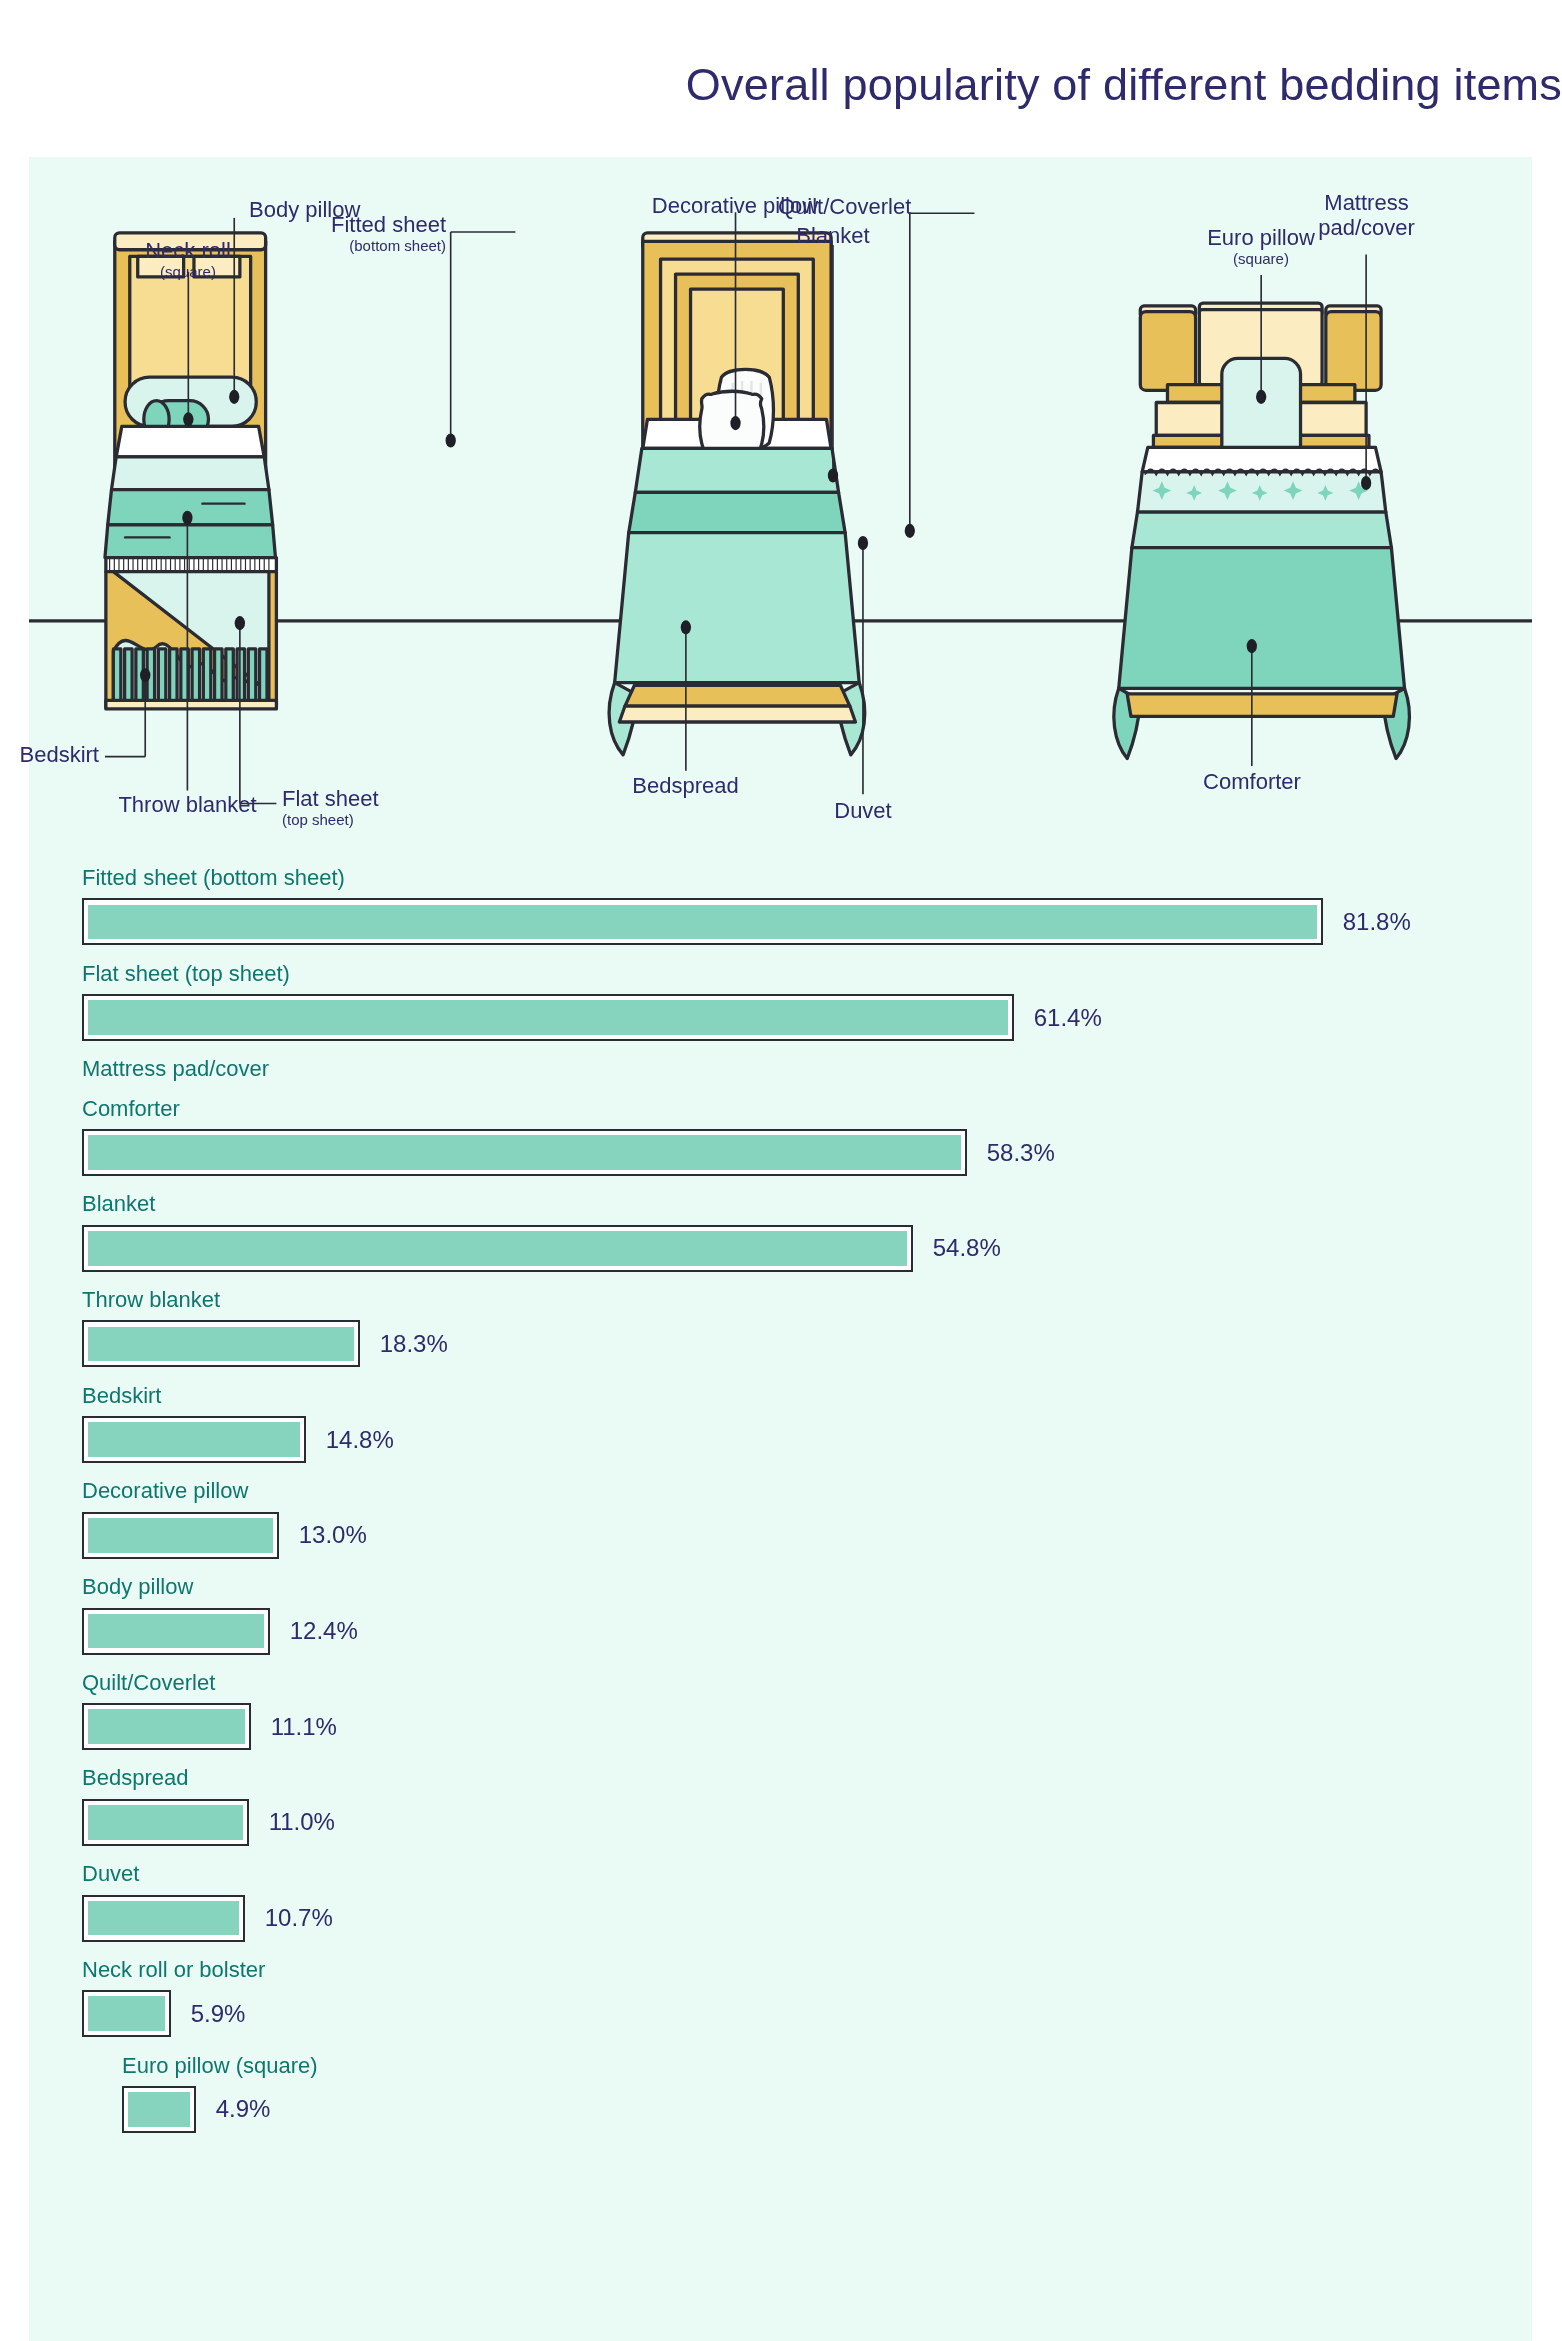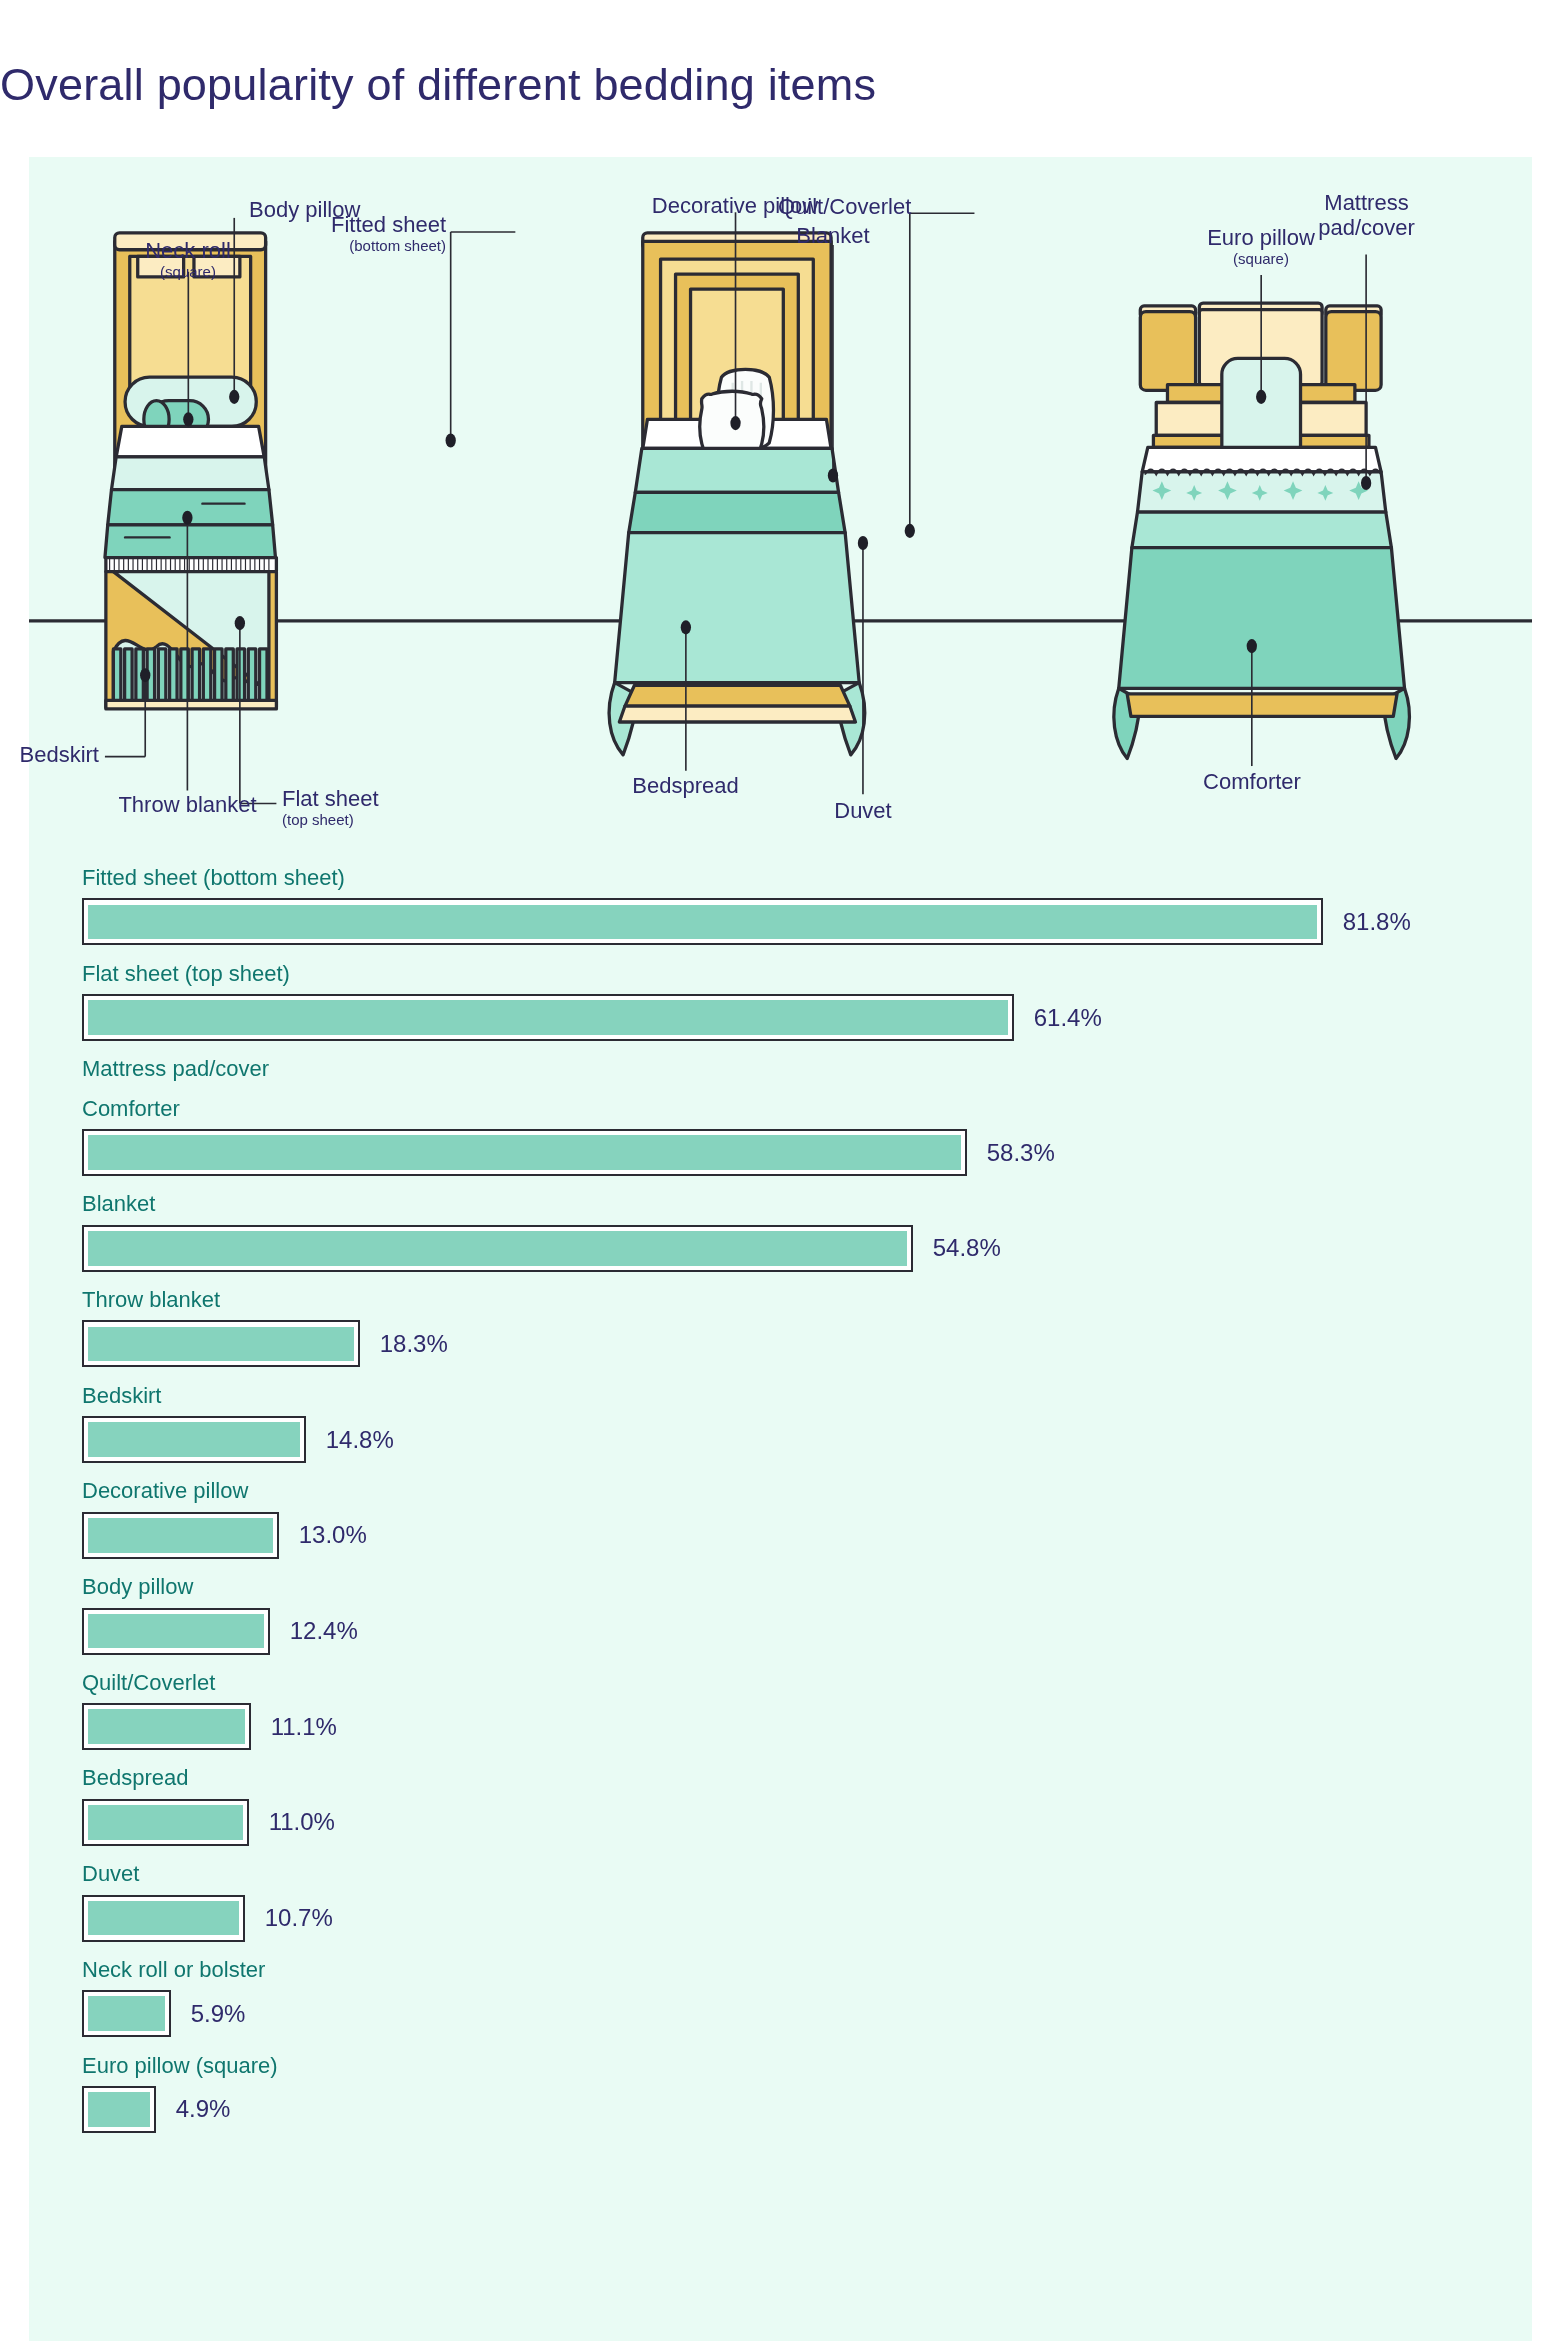--- a/index.html
+++ b/index.html
@@ -14,21 +14,21 @@
     height: 2978px;
     background: #ffffff;
     overflow: hidden;
   }
 
   
   #title {
     position: absolute;
     left: 0; top: 60px;
     width: 1562px;
-    text-align: left;
+    text-align: right;
     font-size: 45px;
     font-weight: 400;
     color: #2f2a6b;
     letter-spacing: 0.2px;
     line-height: 1.1;
   }
 
   
   #panel {
     position: absolute;
@@ -463,21 +463,21 @@
       </div>
       <div class="row" style="margin-bottom: 17.3px;">
         <div class="row-label">Neck roll or bolster</div>
         <div class="bar-line">
           <div class="bar" style="width: 89px;">
             <div class="bar-fill"></div>
           </div>
           <div class="bar-value">5.9%</div>
         </div>
       </div>
-      <div class="row" style="margin-bottom: 17.3px;">
+      <div class="row" style="margin-bottom: 17.3px; margin-left: 40px;">
         <div class="row-label">Euro pillow (square)</div>
         <div class="bar-line">
           <div class="bar" style="width: 74px;">
             <div class="bar-fill"></div>
           </div>
           <div class="bar-value">4.9%</div>
         </div>
       </div>
     </div>
 

